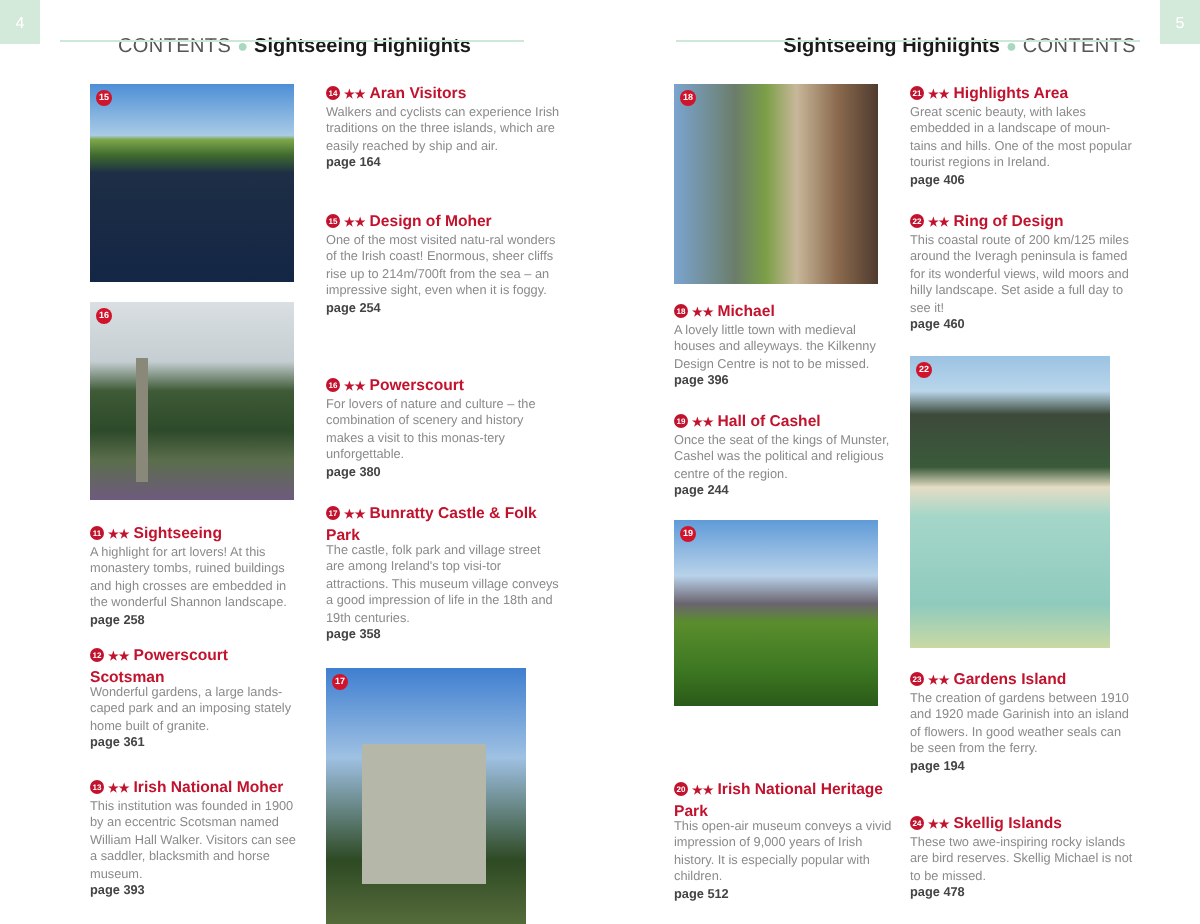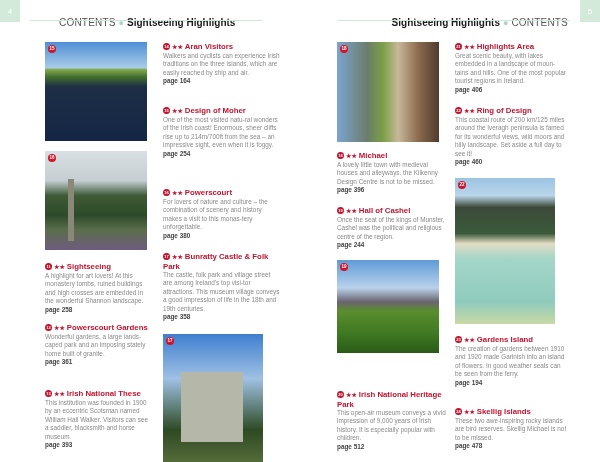--- a/index.html
+++ b/index.html
@@ -79,26 +79,26 @@
   <div class="desc">The castle, folk park and village street are among Ireland's top visi-tor attractions. This museum village conveys a good impression of life in the 18th and 19th centuries.</div>
   <div class="page">page 358</div>
 </div>
 
 <div class="entry" style="left:45px; top:262px; width:108px;">
   <div class="head"><span class="num">11</span><span class="stars">★★</span><span>Sightseeing</span></div>
   <div class="desc">A highlight for art lovers! At this monastery tombs, ruined buildings and high crosses are embedded in the wonderful Shannon landscape.</div>
   <div class="page">page 258</div>
 </div>
 <div class="entry" style="left:45px; top:323px; width:108px;">
-  <div class="head"><span class="num">12</span><span class="stars">★★</span><span>Powerscourt Gardens</span></div>
+  <div class="head"><span class="num">12</span><span class="stars">★★</span><span>Powerscourt Scotsman</span></div>
   <div class="desc">Wonderful gardens, a large lands-caped park and an imposing stately home built of granite.</div>
   <div class="page">page 361</div>
 </div>
 <div class="entry" style="left:45px; top:389px; width:108px;">
-  <div class="head"><span class="num">13</span><span class="stars">★★</span><span>Irish National These</span></div>
+  <div class="head"><span class="num">13</span><span class="stars">★★</span><span>Irish National Moher</span></div>
   <div class="desc">This institution was founded in 1900 by an eccentric Scotsman named William Hall Walker. Visitors can see a saddler, blacksmith and horse museum.</div>
   <div class="page">page 393</div>
 </div>
 
 <div class="entry" style="left:337px; top:151px; width:110px;">
   <div class="head"><span class="num">18</span><span class="stars">★★</span><span>Michael</span></div>
   <div class="desc">A lovely little town with medieval houses and alleyways. the Kilkenny Design Centre is not to be missed.</div>
   <div class="page">page 396</div>
 </div>
 <div class="entry" style="left:337px; top:206px; width:110px;">

